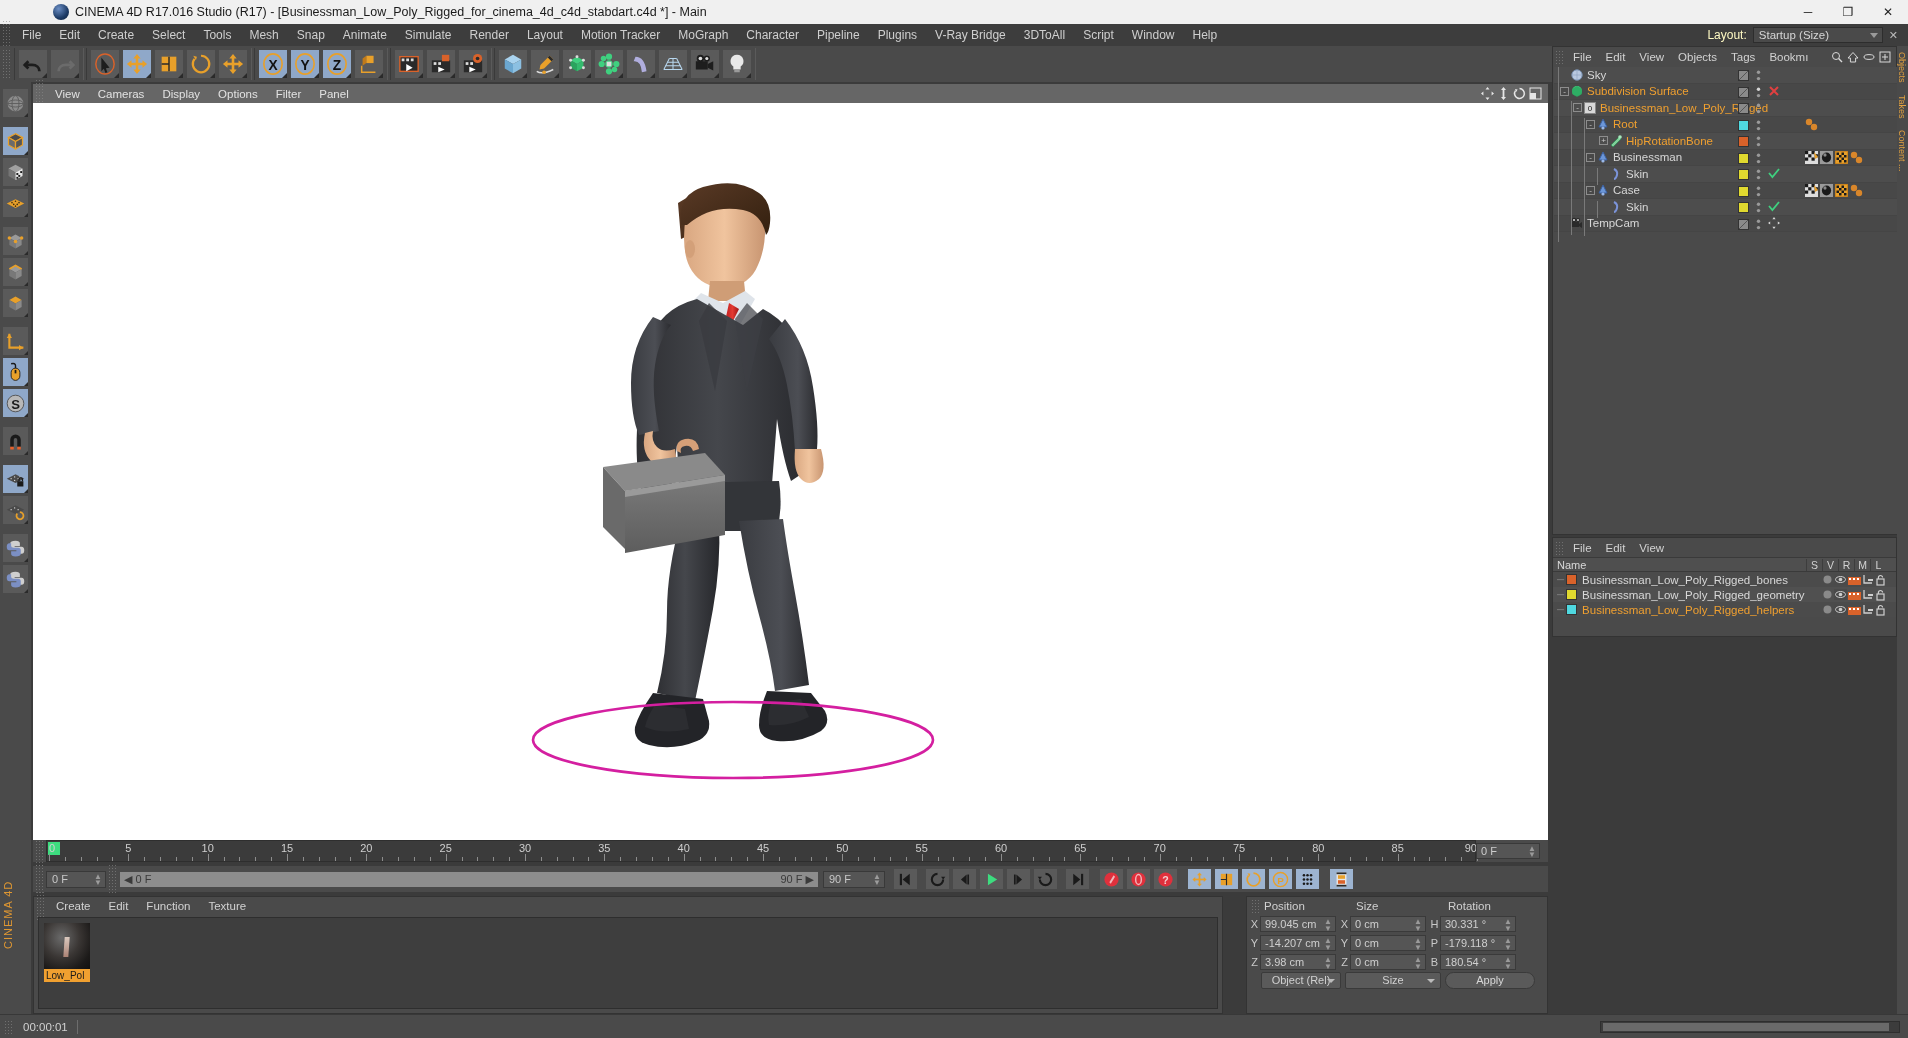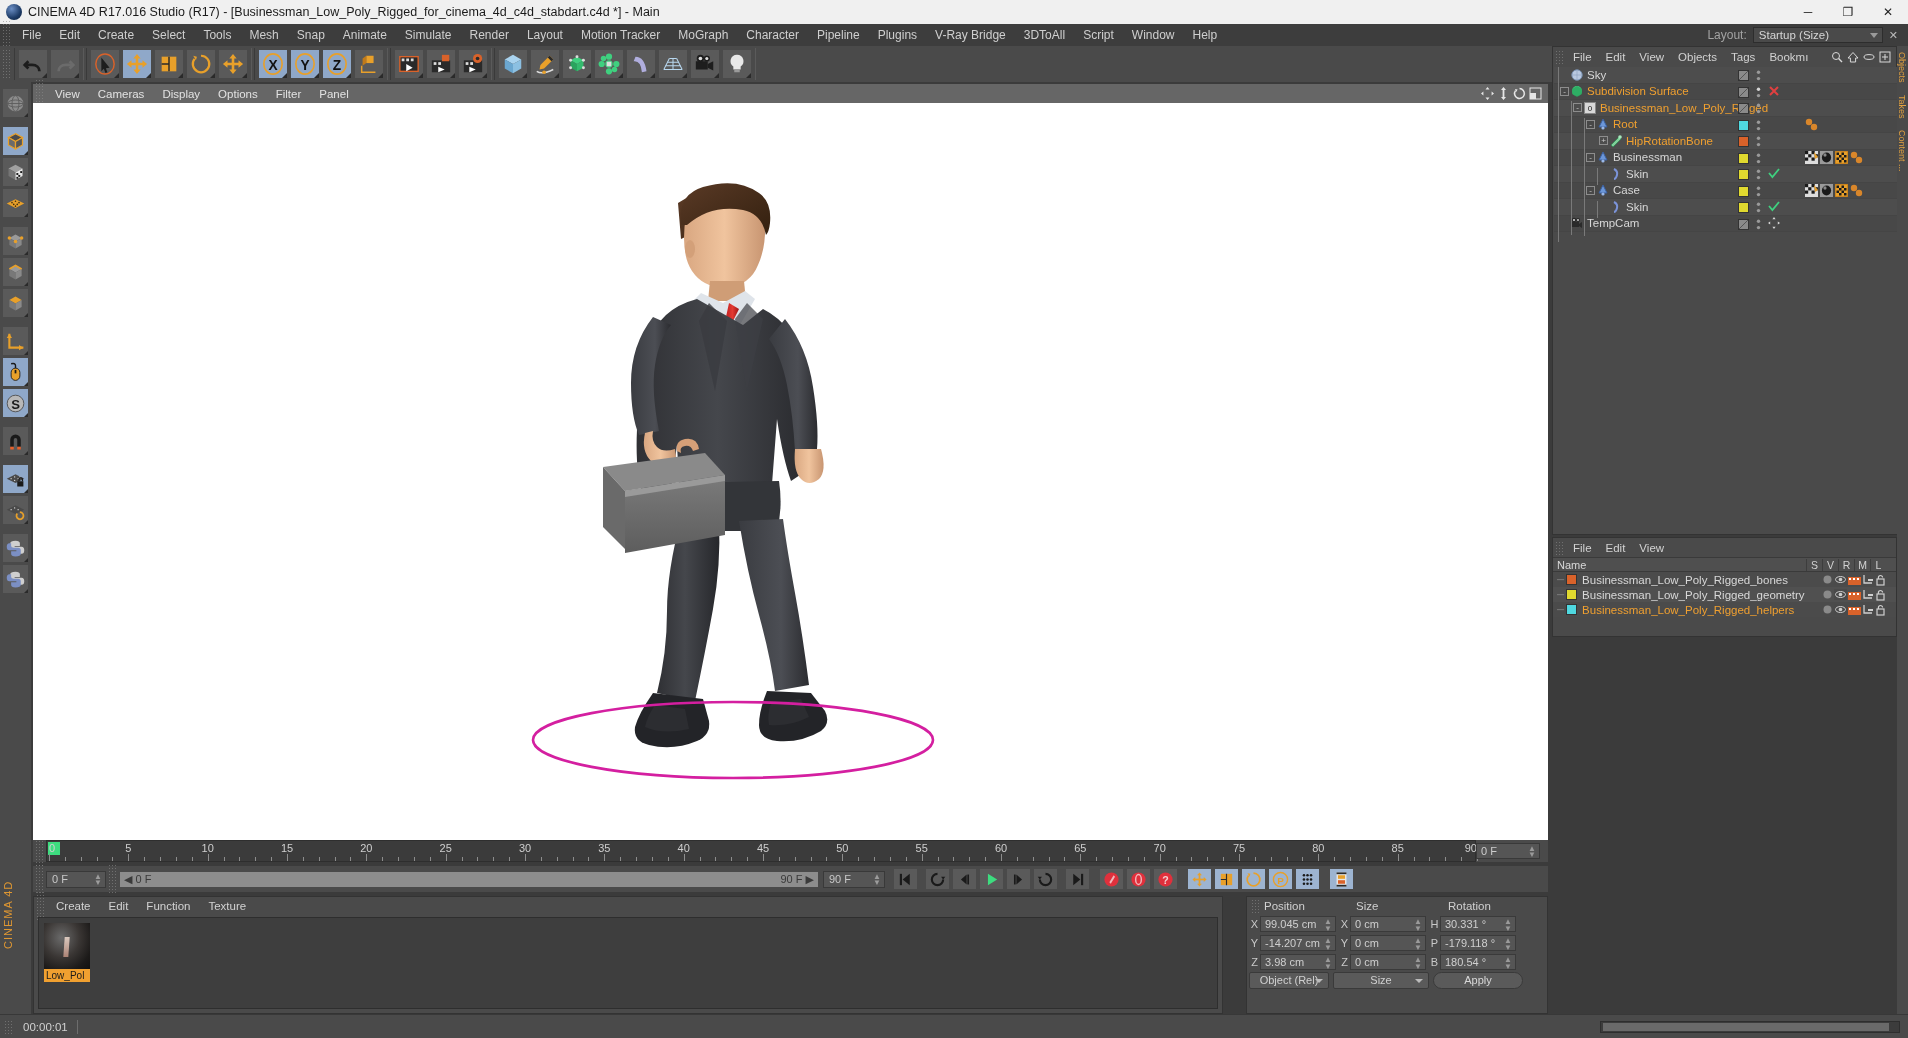--- a/index.html
+++ b/index.html
@@ -2,34 +2,34 @@
 <html><head>
 <meta charset="utf-8">
 <style>
   * { box-sizing: border-box; margin:0; padding:0; }
   html,body { width:1908px; height:1038px; overflow:hidden; background:#3b3b3b;
     font-family:"Liberation Sans", sans-serif; -webkit-font-smoothing:antialiased; }
   body { position:relative; font-size:12px; color:#c8c8c8; }
 
   
   #titlebar { position:absolute; left:0; top:0; width:1908px; height:24px;
-    background:#f0f0f0; display:flex; align-items:center; }
+    background:#f0f0f0; display:flex; align-items:center;padding-left:47px; }
   #titlebar .c4d-logo { width:16px; height:16px; margin-left:6px; margin-right:6px;
     border-radius:50%; background:radial-gradient(circle at 35% 30%, #6b8ec4 0%, #1d3b66 60%, #0d1f38 100%); }
   #titlebar .ttl { color:#1a1a1a; font-size:12.5px; white-space:nowrap; }
   #winbtns { margin-left:auto; display:flex; height:24px; }
   #winbtns div { width:40px; height:24px; display:flex; align-items:center; justify-content:center;
     color:#222; font-size:12px; }
 
   
   #menubar { position:absolute; left:0; top:24px; width:1908px; height:22px;
     background:#3d3d3d; display:flex; align-items:center; }
   #menubar .mi { padding:0 9px; color:#cfcfcf; font-size:12px; line-height:22px; white-space:nowrap; }
   #layoutbox { margin-left:auto; display:flex; align-items:center; padding-right:10px; gap:6px; }
-  #layoutbox .lbl { color:#a3a3a3; font-size:12px; }
+  #layoutbox .lbl { color:#fef9c3; font-size:12px; }
   #layoutbox .sel { width:130px; height:16px; background:#4a4a4a; border:1px solid #2d2d2d;
     color:#d6d6d6; font-size:11.5px; padding-left:5px; line-height:14px; position:relative; }
   #layoutbox .sel .arr { position:absolute; right:4px; top:5px; width:0; height:0;
     border-left:4px solid transparent; border-right:4px solid transparent; border-top:5px solid #9a9a9a; }
   #layoutbox .xbtn { color:#bbb; font-size:11px; }
 
   
   #toolbar { position:absolute; left:0; top:46px; width:1908px; height:36px;
     background:#4a4a4a; display:flex; align-items:center; }
   .grip { width:9px; height:30px; margin:0 2px;
@@ -105,21 +105,21 @@
   
   #coords { position:absolute; left:1246px; top:896px; width:302px; height:118px;
     background:#4a4a4a; border:1px solid #333; }
   #coords .hdrow { display:flex; align-items:center; height:18px; padding-left:2px; }
   #coords .hdrow span { font-size:11.5px; color:#d0d0d0; }
   #coords .row { display:flex; align-items:center; height:17px; margin-bottom:2px; padding-left:2px; }
   #coords .ax { width:11px; font-size:11px; color:#c9c9c9; text-align:center; }
   #coords .vf { width:76px; height:16px; background:#555; border:1px solid #3a3a3a; color:#cfcfcf;
     font-size:11px; padding-left:4px; line-height:14px; position:relative; margin-right:3px; }
   #coords .vf .spin { position:absolute; right:3px; top:1px; color:#9a9a9a; font-size:8px; line-height:7px; }
-  #coords .btnrow { display:flex; align-items:center; gap:4px; padding-left:2px; margin-top:2px; }
+  #coords .btnrow { display:flex; align-items:center; gap:4px; padding-left:14px; margin-top:2px; }
   #coords .drop { width:80px; height:17px; background:#5a5a5a; border:1px solid #3a3a3a; color:#d0d0d0;
     font-size:11px; text-align:center; line-height:15px; border-radius:2px; position:relative; }
   #coords .drop .arr { position:absolute; right:5px; top:6px; width:0; height:0;
     border-left:4px solid transparent; border-right:4px solid transparent; border-top:4px solid #bbb; }
   #coords .apply { width:90px; height:17px; background:#5a5a5a; border:1px solid #3a3a3a;
     border-radius:9px; color:#d8d8d8; font-size:11px; text-align:center; line-height:15px; }
 
   
   #objmgr { position:absolute; left:1552px; top:46px; width:345px; height:489px;
     background:#4a4a4a; border:1px solid #333; }

